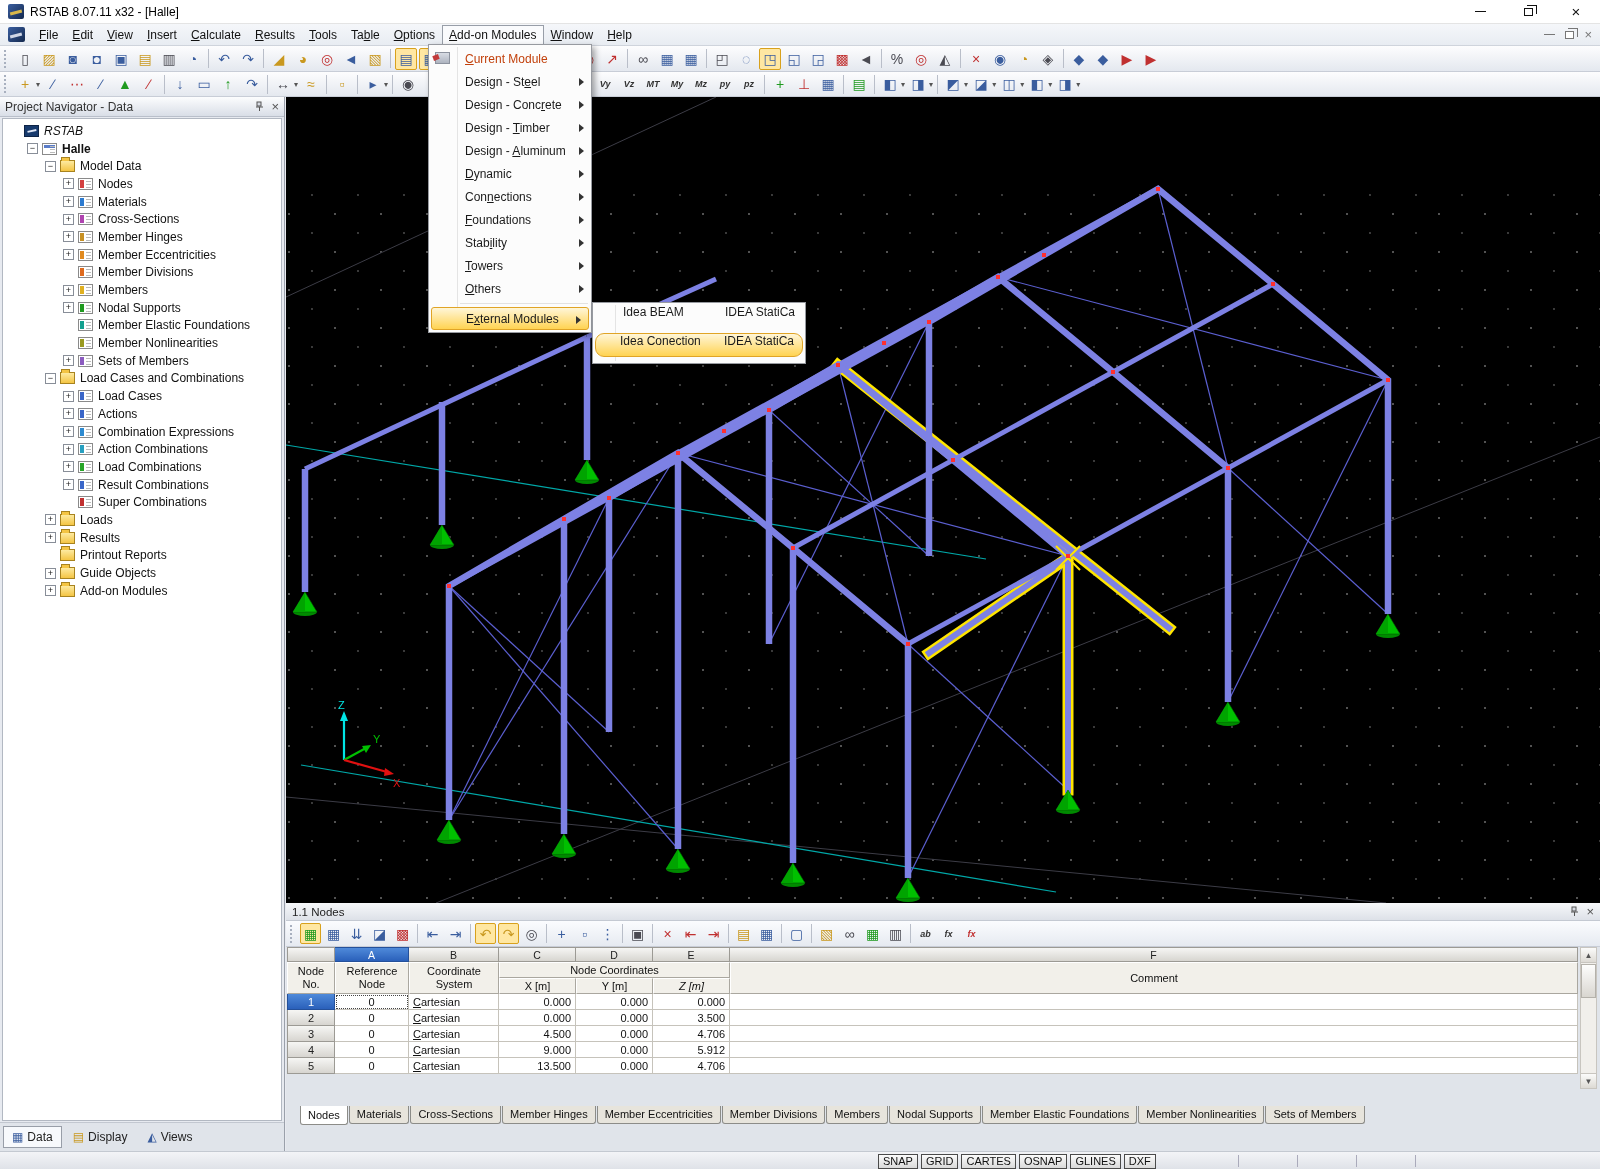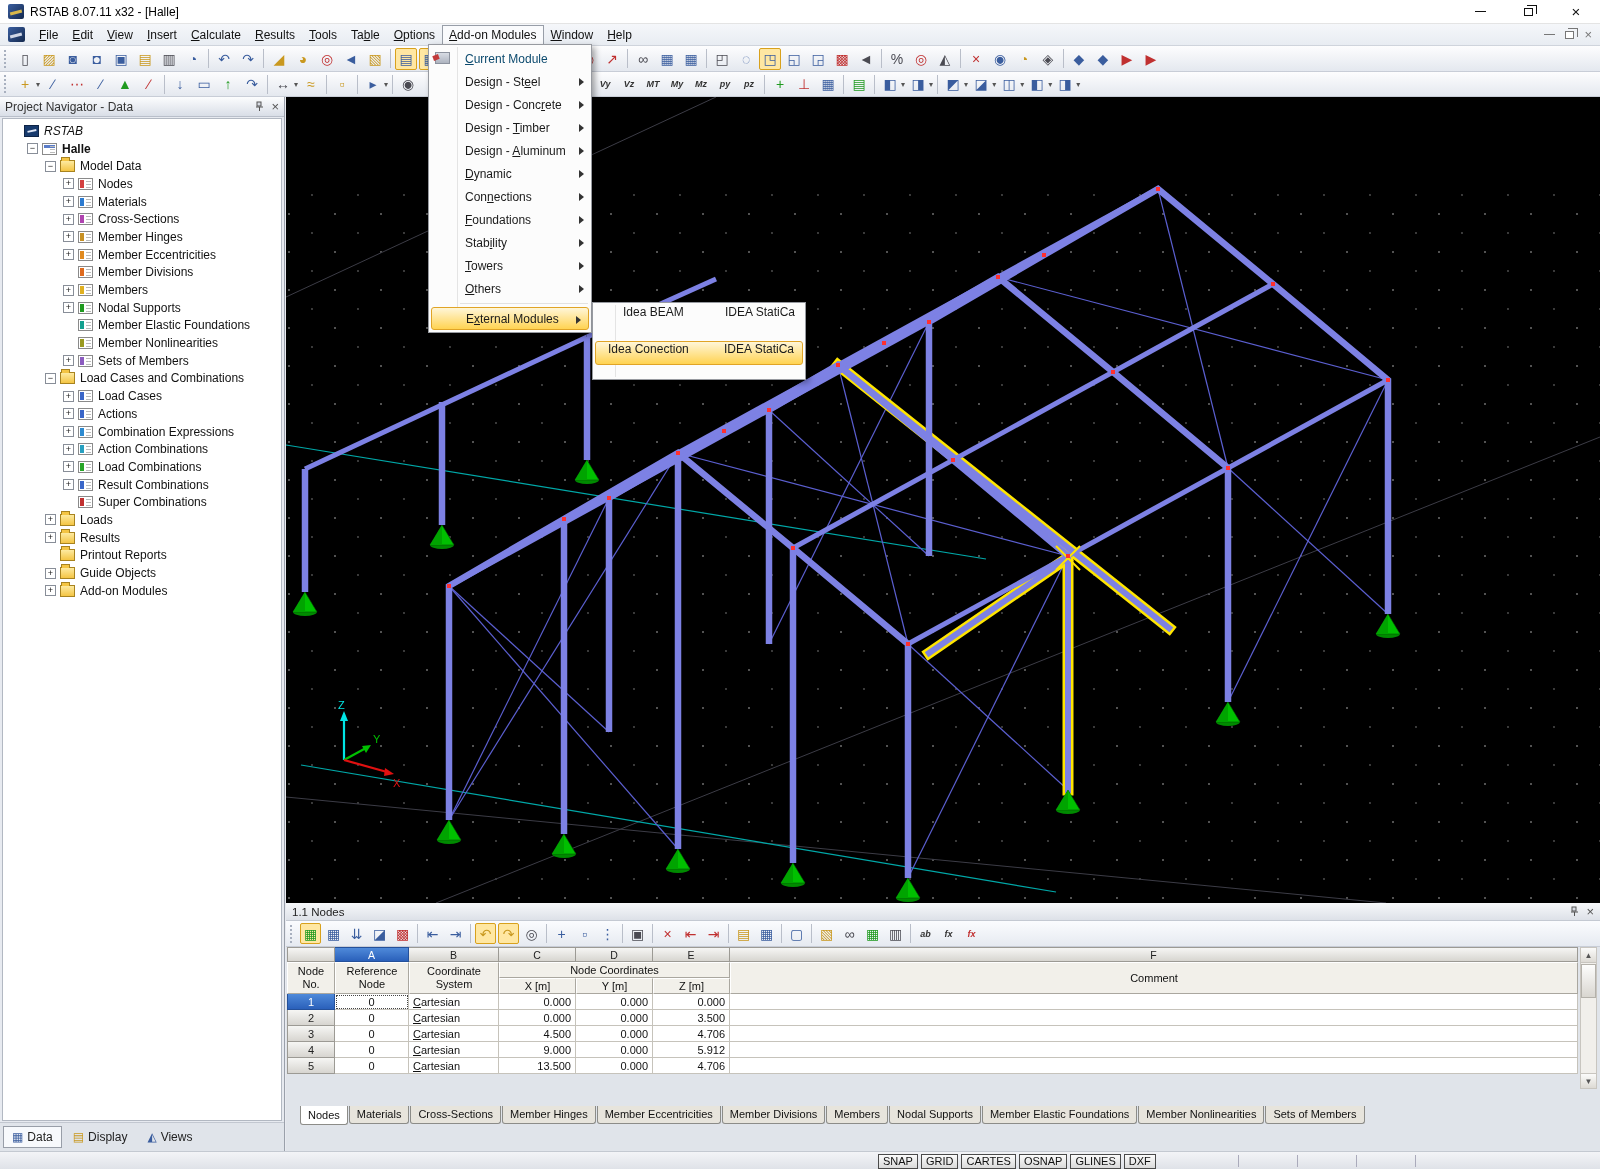--- a/index.html
+++ b/index.html
@@ -107,30 +107,30 @@
   
   .status{position:absolute;bottom:0;left:0;right:0;height:18px;background:linear-gradient(#f3f4f7,#dfe2e8);border-top:1px solid #c4c9d1;display:flex;align-items:center}
   .st-toggles{position:absolute;left:878px;top:1px;display:flex;align-items:center;gap:3px;height:16px}
   .st-btn{font-size:11px;border:1px solid #4a4a4a;padding:0 4px;background:linear-gradient(#fbfbfb,#dadada);color:#111;height:15px;display:flex;align-items:center}
   .st-sep{width:1px;height:12px;background:#aab;margin-left:58px}
 
   
   .dropdown{position:absolute;left:428px;top:44px;width:164px;background:#fcfcfc;border:1px solid #979aa0;box-shadow:3px 3px 6px rgba(0,0,0,.35);z-index:100;padding:2px 0}
   .dropdown:before{content:"";position:absolute;left:28px;top:2px;bottom:2px;width:1px;background:#e4e4e4}
   .dd-item{height:23px;display:flex;align-items:center;padding-left:36px;position:relative;color:#1a1a1a}
-  .dd-item.disabled{color:#0c4a6e}
+  .dd-item.disabled{color:#c2410c}
   .dd-item.hl{margin:0 2px;padding-left:34px;border:1px solid #e0a426;border-radius:3px;background:linear-gradient(#fff6d8,#ffd352)}
   .dd-arrow{position:absolute;right:7px;top:8px;width:0;height:0;border-left:5px solid #333;border-top:4px solid transparent;border-bottom:4px solid transparent}
   .dd-sep{height:1px;background:#e2e2e2;margin:3px 3px 3px 31px}
   .dd-mod-icon{position:absolute;left:6px;top:5px;width:15px;height:12px;background:linear-gradient(#d8dce4,#aeb4c0);border:1px solid #8c929e}
   .dd-mod-icon:before{content:"";position:absolute;left:-3px;top:2px;width:6px;height:5px;background:#c23a3a;transform:rotate(-20deg)}
   .submenu{position:absolute;left:592px;top:302px;width:214px;background:#fcfcfc;border:1px solid #979aa0;box-shadow:3px 3px 6px rgba(0,0,0,.35);z-index:101;padding:2px 0}
   .submenu:before{content:"";position:absolute;left:22px;top:2px;bottom:2px;width:1px;background:#e4e4e4}
   .sm-item{height:24px;display:flex;padding:0 10px 0 30px;position:relative;color:#1a1a1a}
-  .sm-item.hl{margin:12px 2px;padding:0 8px 0 12px;border:1px solid #e0a426;border-radius:3px;background:linear-gradient(#fff6d8,#ffd352)}
+  .sm-item.hl{margin:4px 2px;padding:0 8px 0 24px;border:1px solid #e0a426;border-radius:9px;background:linear-gradient(#fff6d8,#ffd352)}
   .sm-right{margin-left:auto}
   .pin-svg{display:block}
 </style>
 </head>
 <body>
 
 <div class="titlebar">
   <div class="app-icon"></div>
   <span class="title-text">RSTAB 8.07.11 x32 - [Halle]</span>
   <div class="win-btns">
@@ -895,21 +895,21 @@
         </div>
         <div class="hc" style="grid-area: 1 / 4 / auto / 7;">
           <div>Node Coordinates</div>
         </div>
         <div class="hc" style="grid-area: 2 / 4;">
           <div>X [m]</div>
         </div>
         <div class="hc" style="grid-area: 2 / 5;">
           <div>Y [m]</div>
         </div>
-        <div class="hc" style="grid-area: 2 / 6;">
+        <div class="hc" style="grid-area: 2 / 6; font-style: italic;">
           <div>Z [m]</div>
         </div>
         <div class="hc" style="grid-area: 1 / 7 / 3;">
           <div>Comment</div>
         </div>
       </div>
     <div class="rgrid" id="tbody">
         <div class="rowno sel">1</div>
         <div class="cell ctr focus">0</div>
         <div class="cell"><u>C</u>artesian</div>

